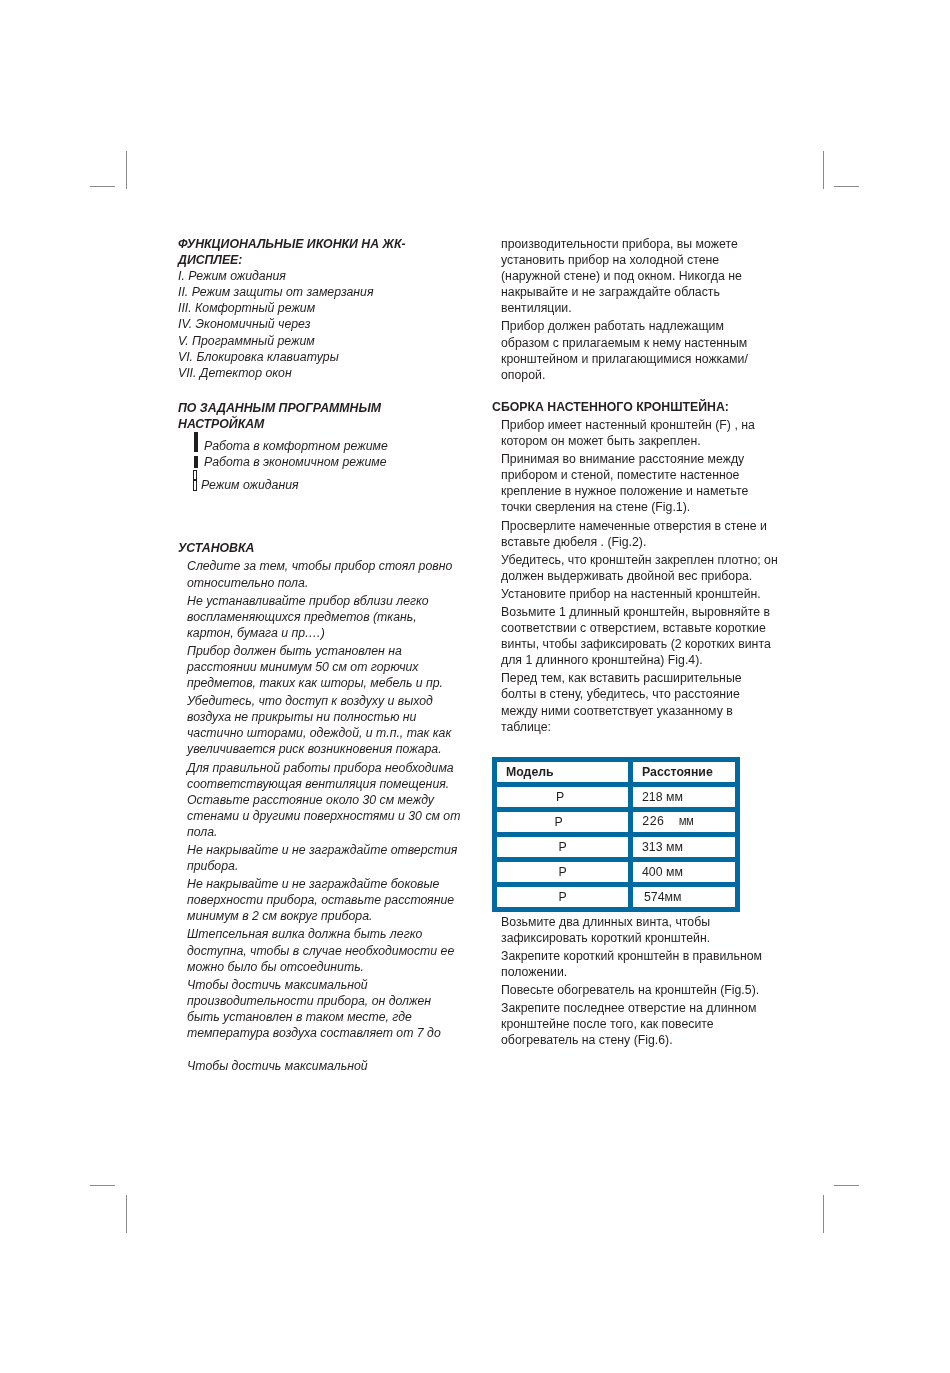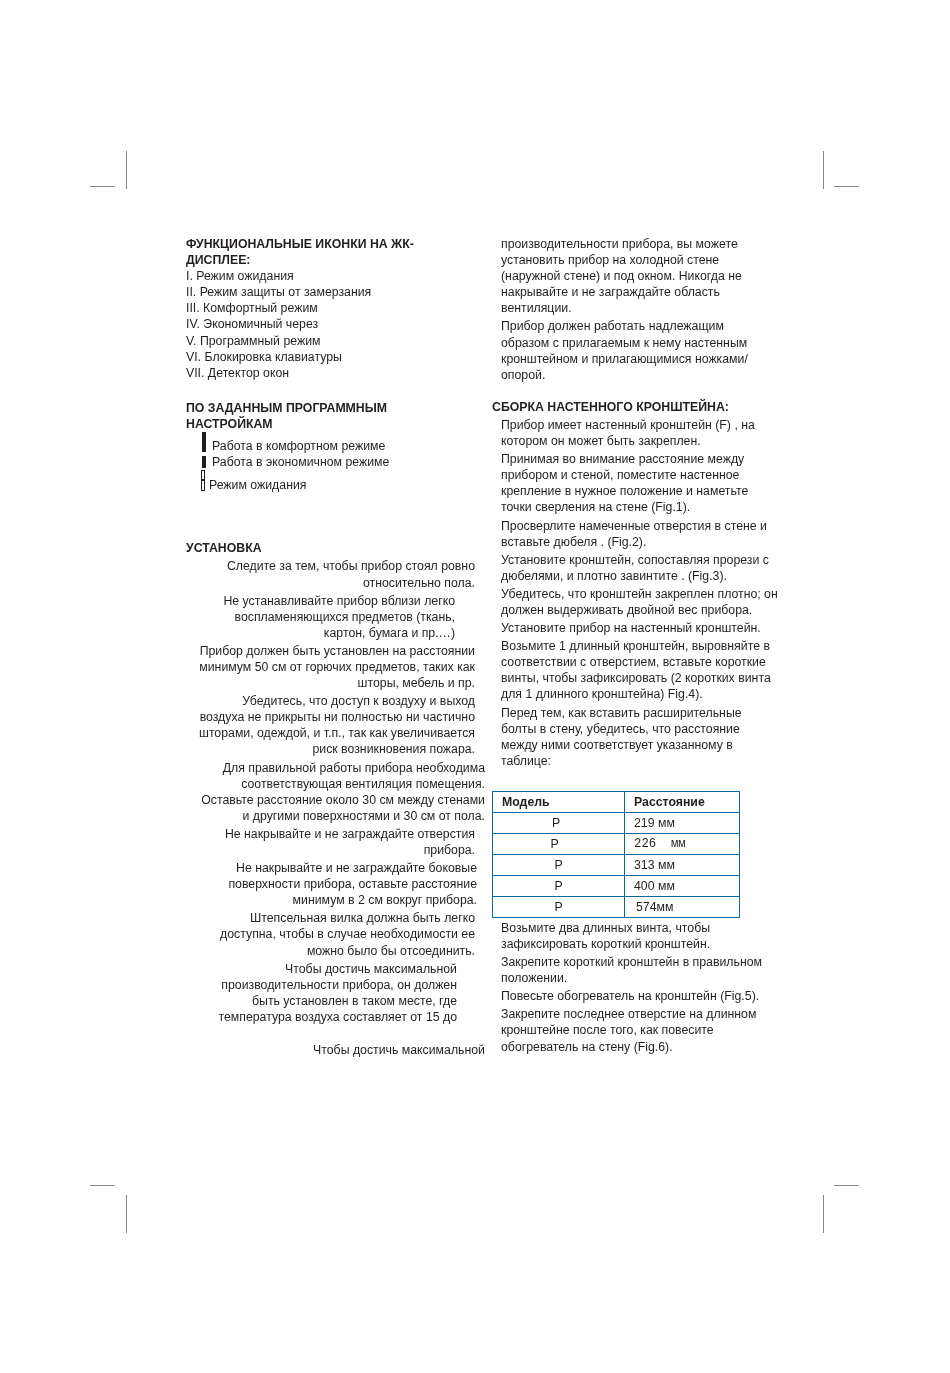--- a/index.html
+++ b/index.html
@@ -5,40 +5,40 @@
     html, body { margin: 0; padding: 0; background: #ffffff; }
     body {
       width: 950px; height: 1373px; position: relative; overflow: hidden;
       font-family: "Liberation Sans", sans-serif; color: #231f20;
     }
     .crop { position: absolute; background: #8a8a8a; }
     .crop.h { height: 1px; width: 25px; }
     .crop.v { width: 1px; height: 38px; }
 
     .col { position: absolute; font-size: 12.3px; line-height: 16.1px; }
-    .col-left { left: 186px; top: 236px; width: 300px; }
+    .col-left { left: 178px; top: 236px; width: 300px; font-style: italic; }
     .col-right { left: 492px; top: 236px; width: 300px; }
 
     .heading { font-weight: bold; margin: 0; }
     .plain { margin: 0; }
     .indent { padding-left: 9px; }
     .para { margin: 0 0 2px 0; }
     .gap { height: 19px; }
 
     .prog-item { position: relative; padding-left: 26px; white-space: nowrap; }
     .prog-icon { position: absolute; left: 16px; display: inline-block; }
     .bar-dark { width: 4px; background: #1f1f1f; }
     .bar-outline { width: 2px; border: 1px solid #1f1f1f; background: #fff; }
 
     table.dist {
       border-collapse: collapse; margin: 22px 0 2px 0; font-size: 12.3px;
       width: 248px;
     }
     table.dist td, table.dist th {
-      border: 1px solid #0369a1; height: 20px; padding: 0 9px; line-height: 20px;
+      border: 5px solid #0369a1; height: 20px; padding: 0 9px; line-height: 20px;
     }
     table.dist th { font-weight: bold; text-align: left; }
     table.dist td.model { text-align: center; width: 105px; }
   </style>
 </head>
 <body>
 
 <div class="crop v" style="left:126px; top:151px;"></div>
 <div class="crop h" style="left:90px; top:186px;"></div>
 <div class="crop v" style="left:823px; top:151px;"></div>
@@ -78,65 +78,64 @@
       <span>Режим ожидания</span>
     </div>
   </div>
 
   <div style="height:28px;"></div>
 
 
   <div class="gap"></div>
 
   <p class="heading" style="margin-bottom:2px;">УСТАНОВКА</p>
-  <div class="indent" style="width:290px;text-align:right;">
+  <div class="indent" style="width:290px;">
     <p class="para" style="width:280px;">Следите за тем, чтобы прибор стоял ровно относительно пола.</p>
     <p class="para" style="width:260px;">Не устанавливайте прибор вблизи легко воспламеняющихся предметов (ткань, картон, бумага и пр.…)</p>
     <p class="para" style="width:280px;">Прибор должен быть установлен на расстоянии минимум 50 см от горючих предметов, таких как шторы, мебель и пр.</p>
     <p class="para" style="width:280px;">Убедитесь, что доступ к воздуху и выход воздуха не прикрыты ни полностью ни частично шторами, одеждой, и т.п., так как увеличивается риск возникновения пожара.</p>
     <p class="para" style="width:290px;">Для правильной работы прибора необходима соответствующая вентиляция помещения. Оставьте расстояние около 30 см между стенами и другими поверхностями и 30 см от пола.</p>
     <p class="para" style="width:280px;">Не накрывайте и не заграждайте отверстия прибора.</p>
     <p class="para" style="width:282px;">Не накрывайте и не заграждайте боковые поверхности прибора, оставьте расстояние минимум в 2 см вокруг прибора.</p>
     <p class="para" style="width:280px;">Штепсельная вилка должна быть легко доступна, чтобы в случае необходимости ее можно было бы отсоединить.</p>
-    <p class="para" style="width:262px;">Чтобы достичь максимальной производительности прибора, он должен быть установлен в таком месте, где температура воздуха составляет от 15 до</p>
+    <p class="para" style="width:262px;">Чтобы достичь максимальной производительности прибора, он должен быть установлен в таком месте, где температура воздуха составляет от 7 до</p>
     <p class="para" style="margin-top:17px;">Чтобы достичь максимальной</p>
   </div>
 </div>
 
 <div class="col col-right">
   <div class="indent" style="padding-left:9px;">
     <p class="para" style="width:262px;">производительности прибора, вы можете установить прибор на холодной стене (наружной стене) и под окном. Никогда не накрывайте и не заграждайте область вентиляции.</p>
     <p class="para" style="width:272px;">Прибор должен работать надлежащим образом с прилагаемым к нему настенным кронштейном и прилагающимися ножками/опорой.</p>
   </div>
 
   <div style="height:14px;"></div>
 
   <p class="heading" style="margin-bottom:2px;">СБОРКА НАСТЕННОГО КРОНШТЕЙНА:</p>
   <div class="indent">
     <p class="para" style="width:284px;">Прибор имеет настенный кронштейн (F) , на котором он может быть закреплен.</p>
     <p class="para" style="width:270px;">Принимая во внимание расстояние между прибором и стеной, поместите настенное крепление в нужное положение и наметьте точки сверления на стене (Fig.1).</p>
     <p class="para" style="width:282px;">Просверлите намеченные отверстия в стене и вставьте дюбеля . (Fig.2).</p>
-    <p class="para" style="width:284px;">Установите кронштейн, сопоставляя прорези с дюбелями, и плотно завинтите . (Fig.3).</p>
     <p class="para" style="width:284px;">Убедитесь, что кронштейн закреплен плотно; он должен выдерживать двойной вес прибора.</p>
     <p class="para" style="width:290px;">Установите прибор на настенный кронштейн.</p>
     <p class="para" style="width:284px;">Возьмите 1 длинный кронштейн, выровняйте в соответствии с отверстием, вставьте короткие винты, чтобы зафиксировать (2 коротких винта для 1 длинного кронштейна) Fig.4).</p>
     <p class="para" style="width:264px;">Перед тем, как вставить расширительные болты в стену, убедитесь, что расстояние между ними соответствует указанному в таблице:</p>
   </div>
 
   <table class="dist">
     <thead>
       <tr>
         <th>Модель</th>
         <th>Расстояние</th>
       </tr>
     </thead>
     <tbody>
       <tr>
         <td class="model" style="padding-right:14px;">P</td>
-        <td>219 мм</td>
+        <td>218 мм</td>
       </tr>
       <tr>
         <td class="model" style="padding-right:17px;">P</td>
         <td style="white-space:pre;font-family:Liberation Mono, monospace;">226  мм</td>
       </tr>
       <tr>
         <td class="model">P</td>
         <td>313 мм</td>
       </tr>
       <tr>

